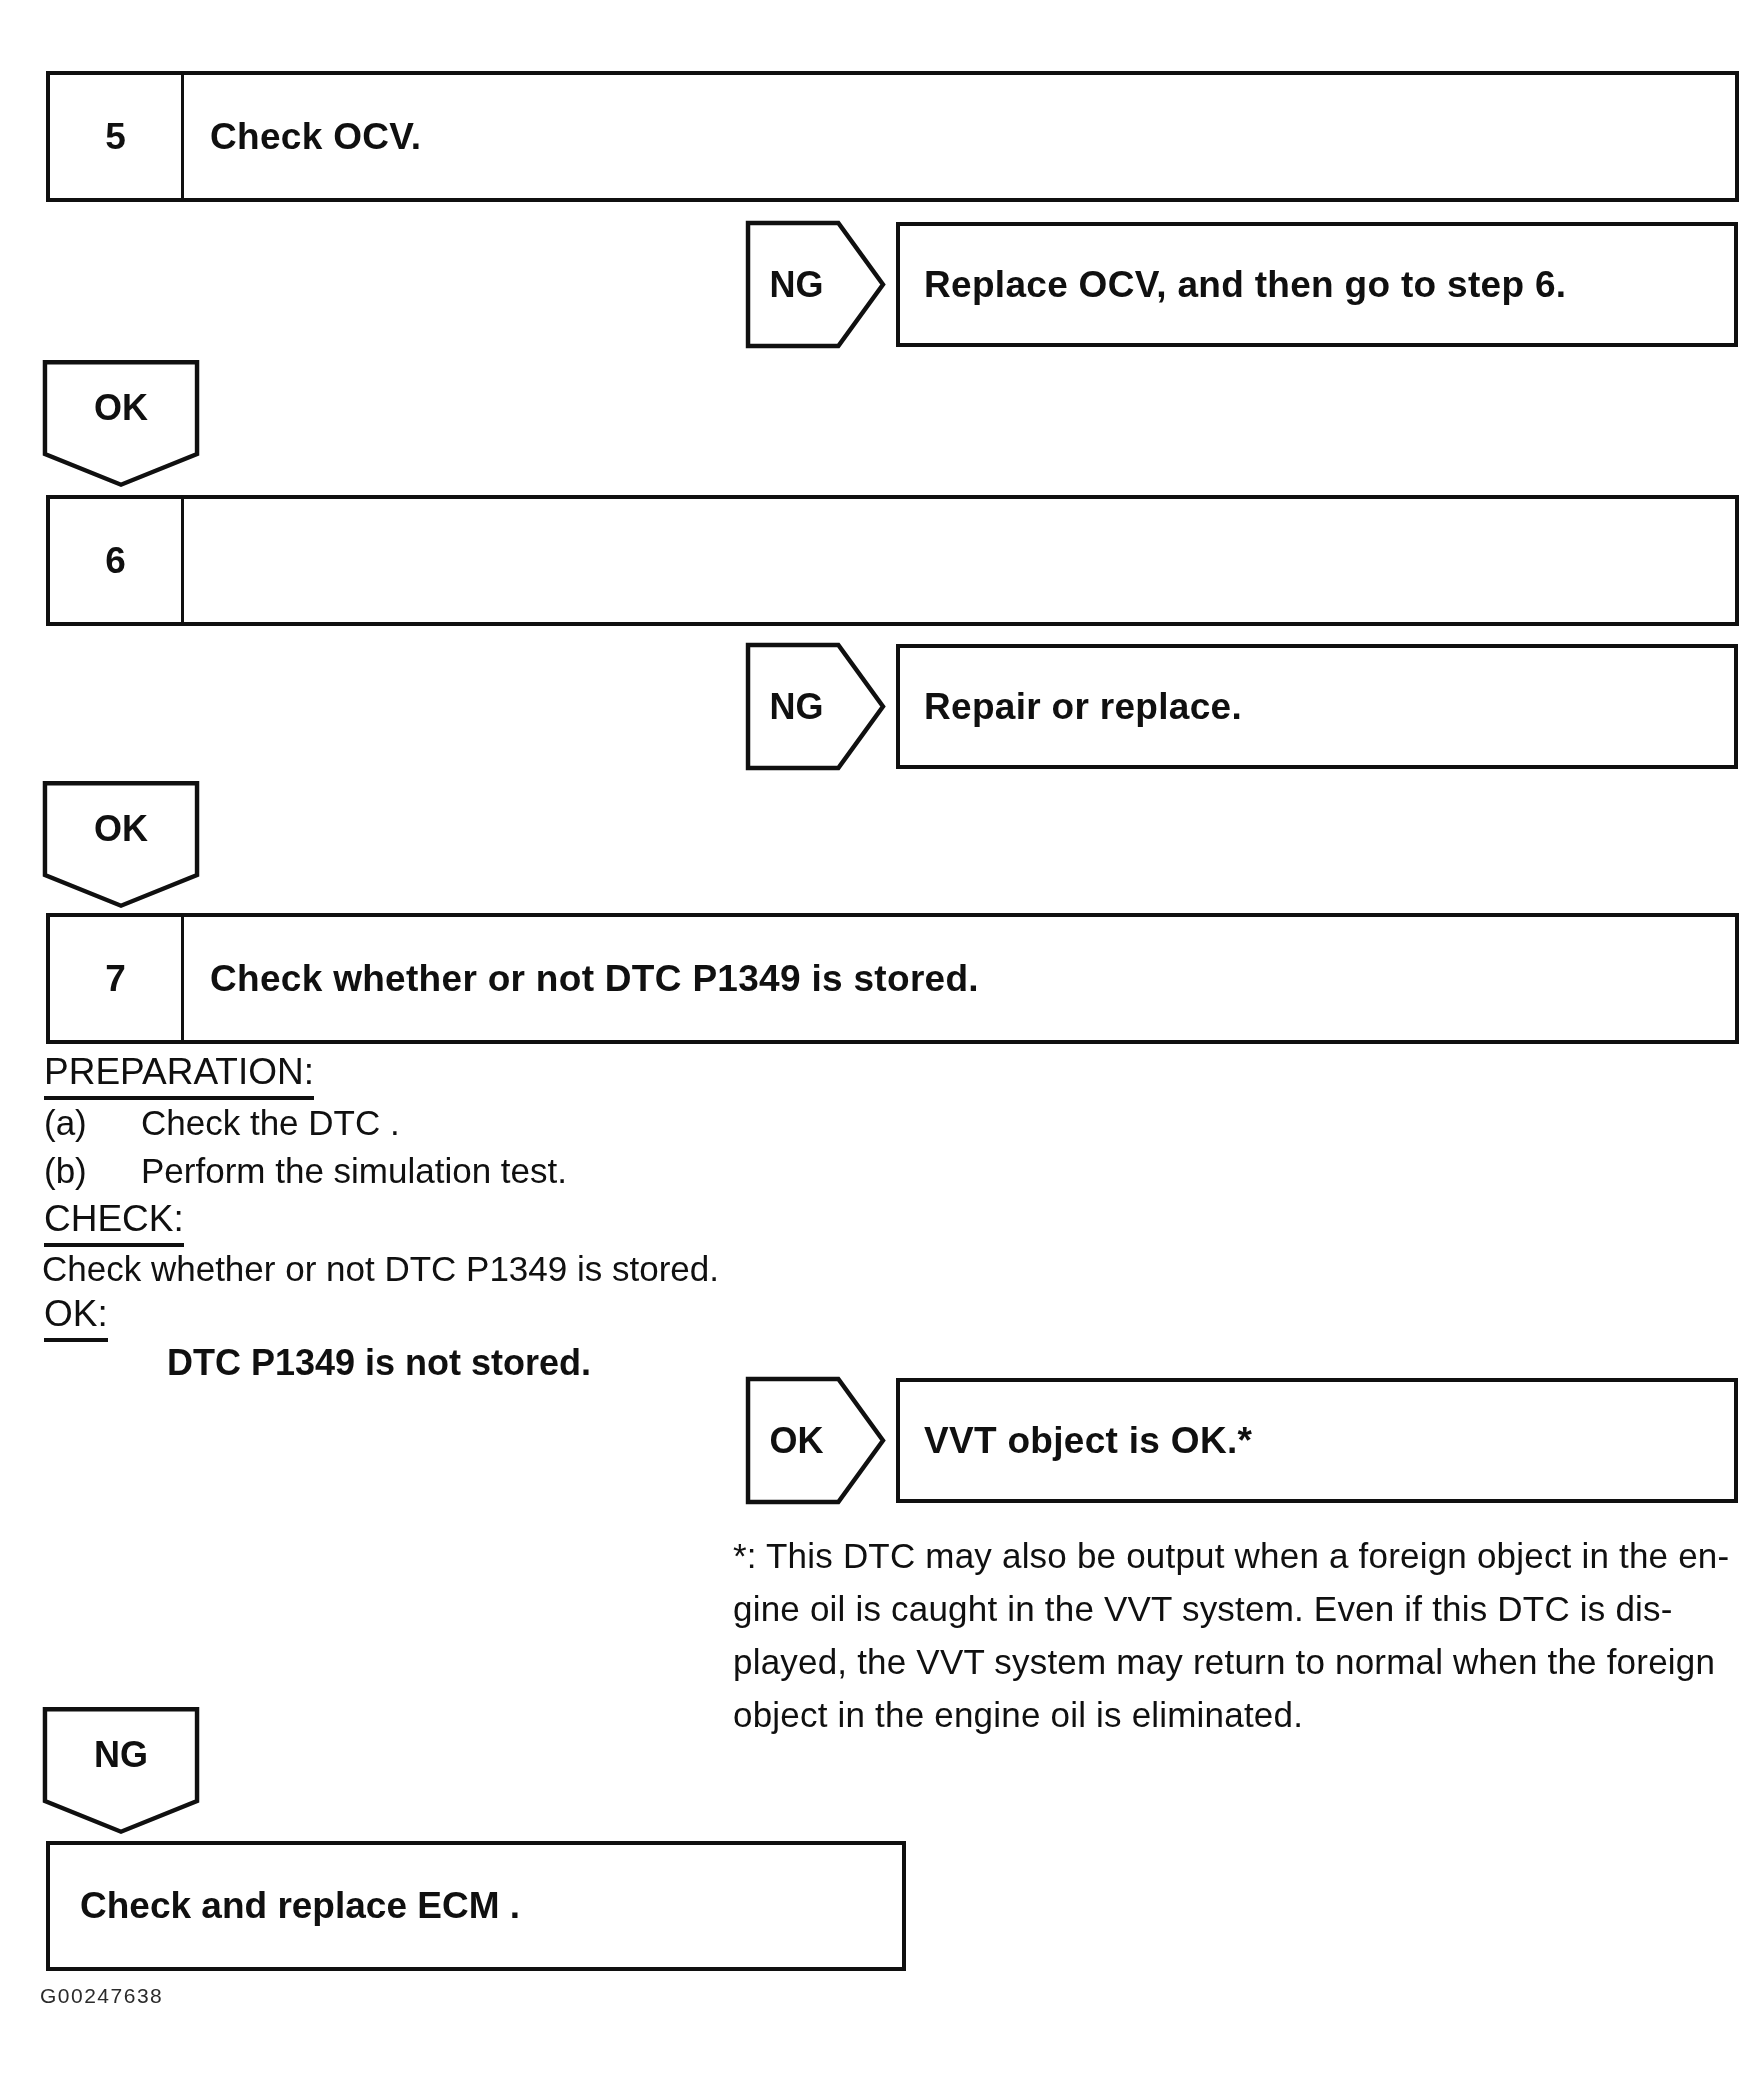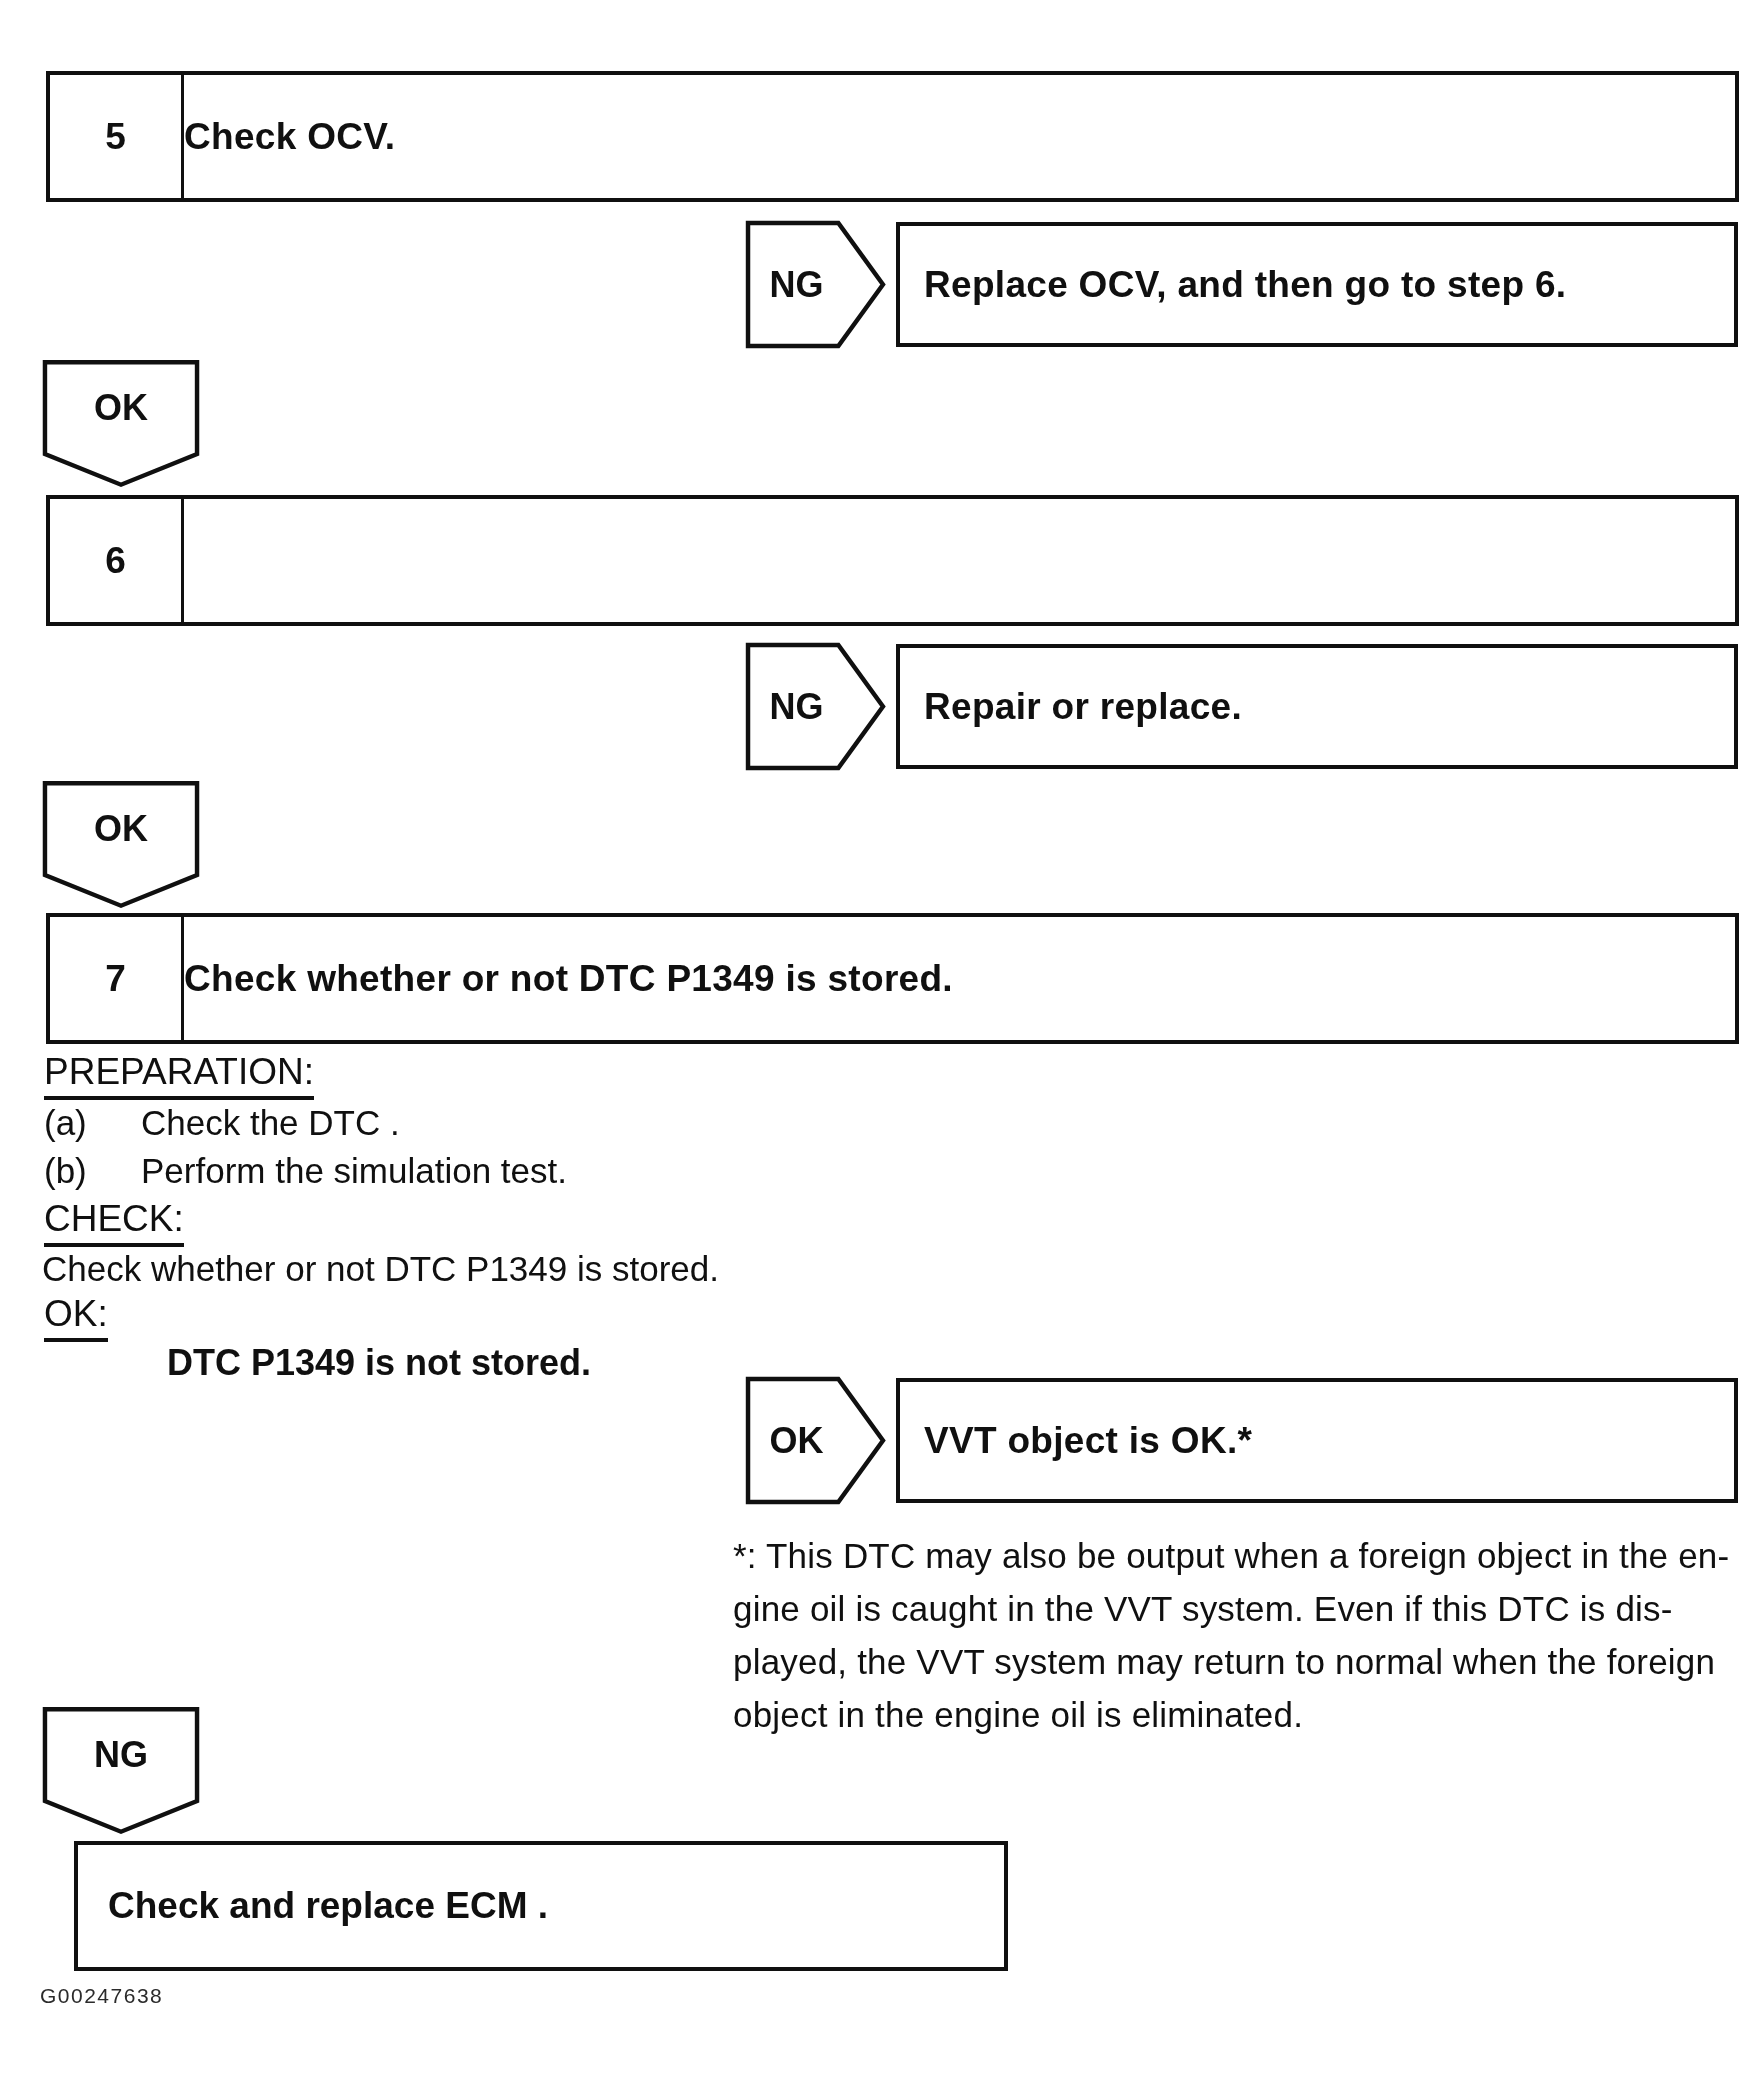--- a/index.html
+++ b/index.html
@@ -18,21 +18,21 @@
     border:4px solid #101010;box-sizing:border-box;background:#fff;
     display:flex;align-items:stretch;
   }
   .step-num{
     width:131px;border-right:3px solid #101010;
     display:flex;align-items:center;justify-content:center;
     font-weight:bold;font-size:37px;
   }
   .step-title{
     flex:1;display:flex;align-items:center;
-    font-weight:bold;font-size:37px;letter-spacing:0.3px;
+    padding-left:26px;font-weight:bold;font-size:37px;letter-spacing:0.3px;
   }
   
   .branch{position:absolute;left:745px;width:1000px;height:129px;}
   .pent-right{position:absolute;left:0;top:0;width:141px;height:129px;}
   .pent-right svg{position:absolute;left:0;top:0;width:141px;height:129px;}
   .pent-label{
     position:absolute;left:0;top:0;width:103px;height:129px;
     display:flex;align-items:center;justify-content:center;
     font-weight:bold;font-size:36px;
   }
@@ -63,24 +63,24 @@
   .item-label{width:97px;}
   .plain-line{position:absolute;left:42px;font-size:35px;}
   .bold-indent{position:absolute;left:139px;font-weight:bold;font-size:36px;}
   
   .footnote{
     position:absolute;left:733px;top:1529px;width:1035px;
     font-size:35px;line-height:53px;white-space:pre-line;letter-spacing:0.2px;
   }
   
   .terminal{
-    position:absolute;left:46px;top:1841px;width:934px;height:130px;
+    position:absolute;left:46px;top:1841px;width:860px;height:130px;
     border:4px solid #101010;box-sizing:border-box;background:#fff;
     display:flex;align-items:center;padding-left:30px;
-    font-weight:bold;font-size:37px;margin-left:28px;
+    font-weight:bold;font-size:37px;
   }
   .figure-id{
     position:absolute;left:40px;top:1984px;
     font-size:21px;letter-spacing:1.5px;color:#2b2b2b;
   }
 </style>
 </head>
 <body>
 
 <div class="page">

